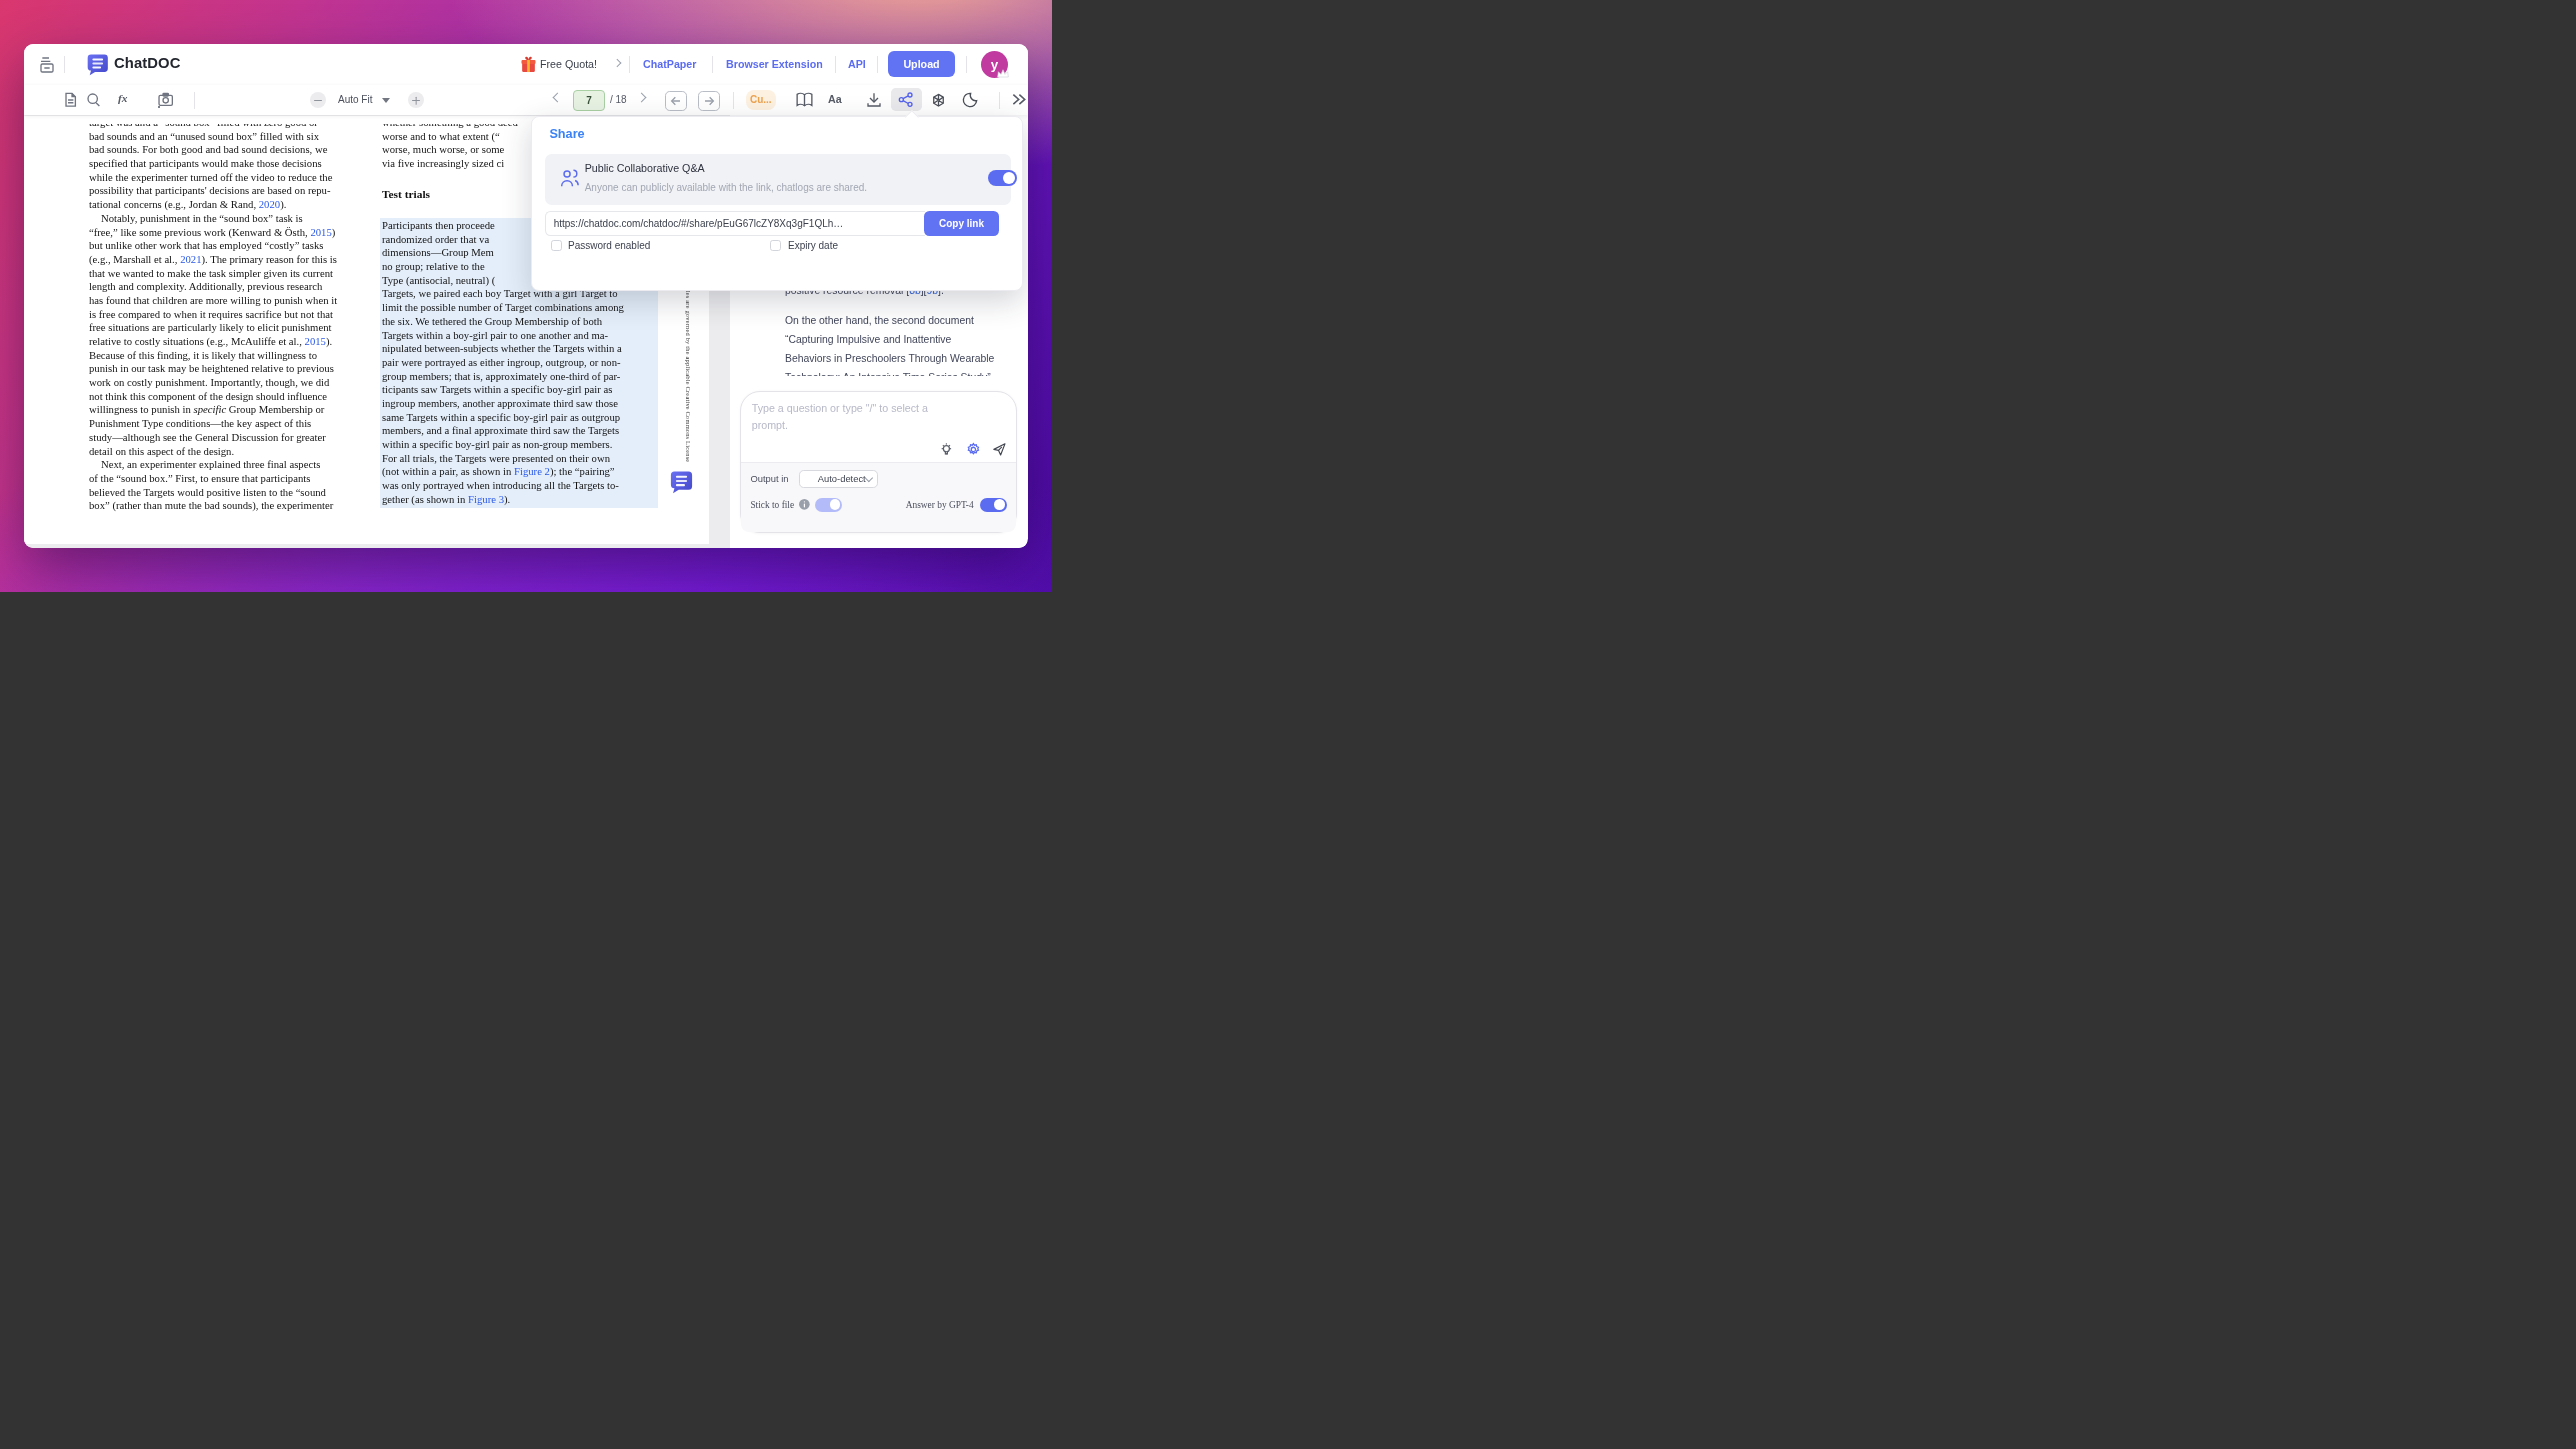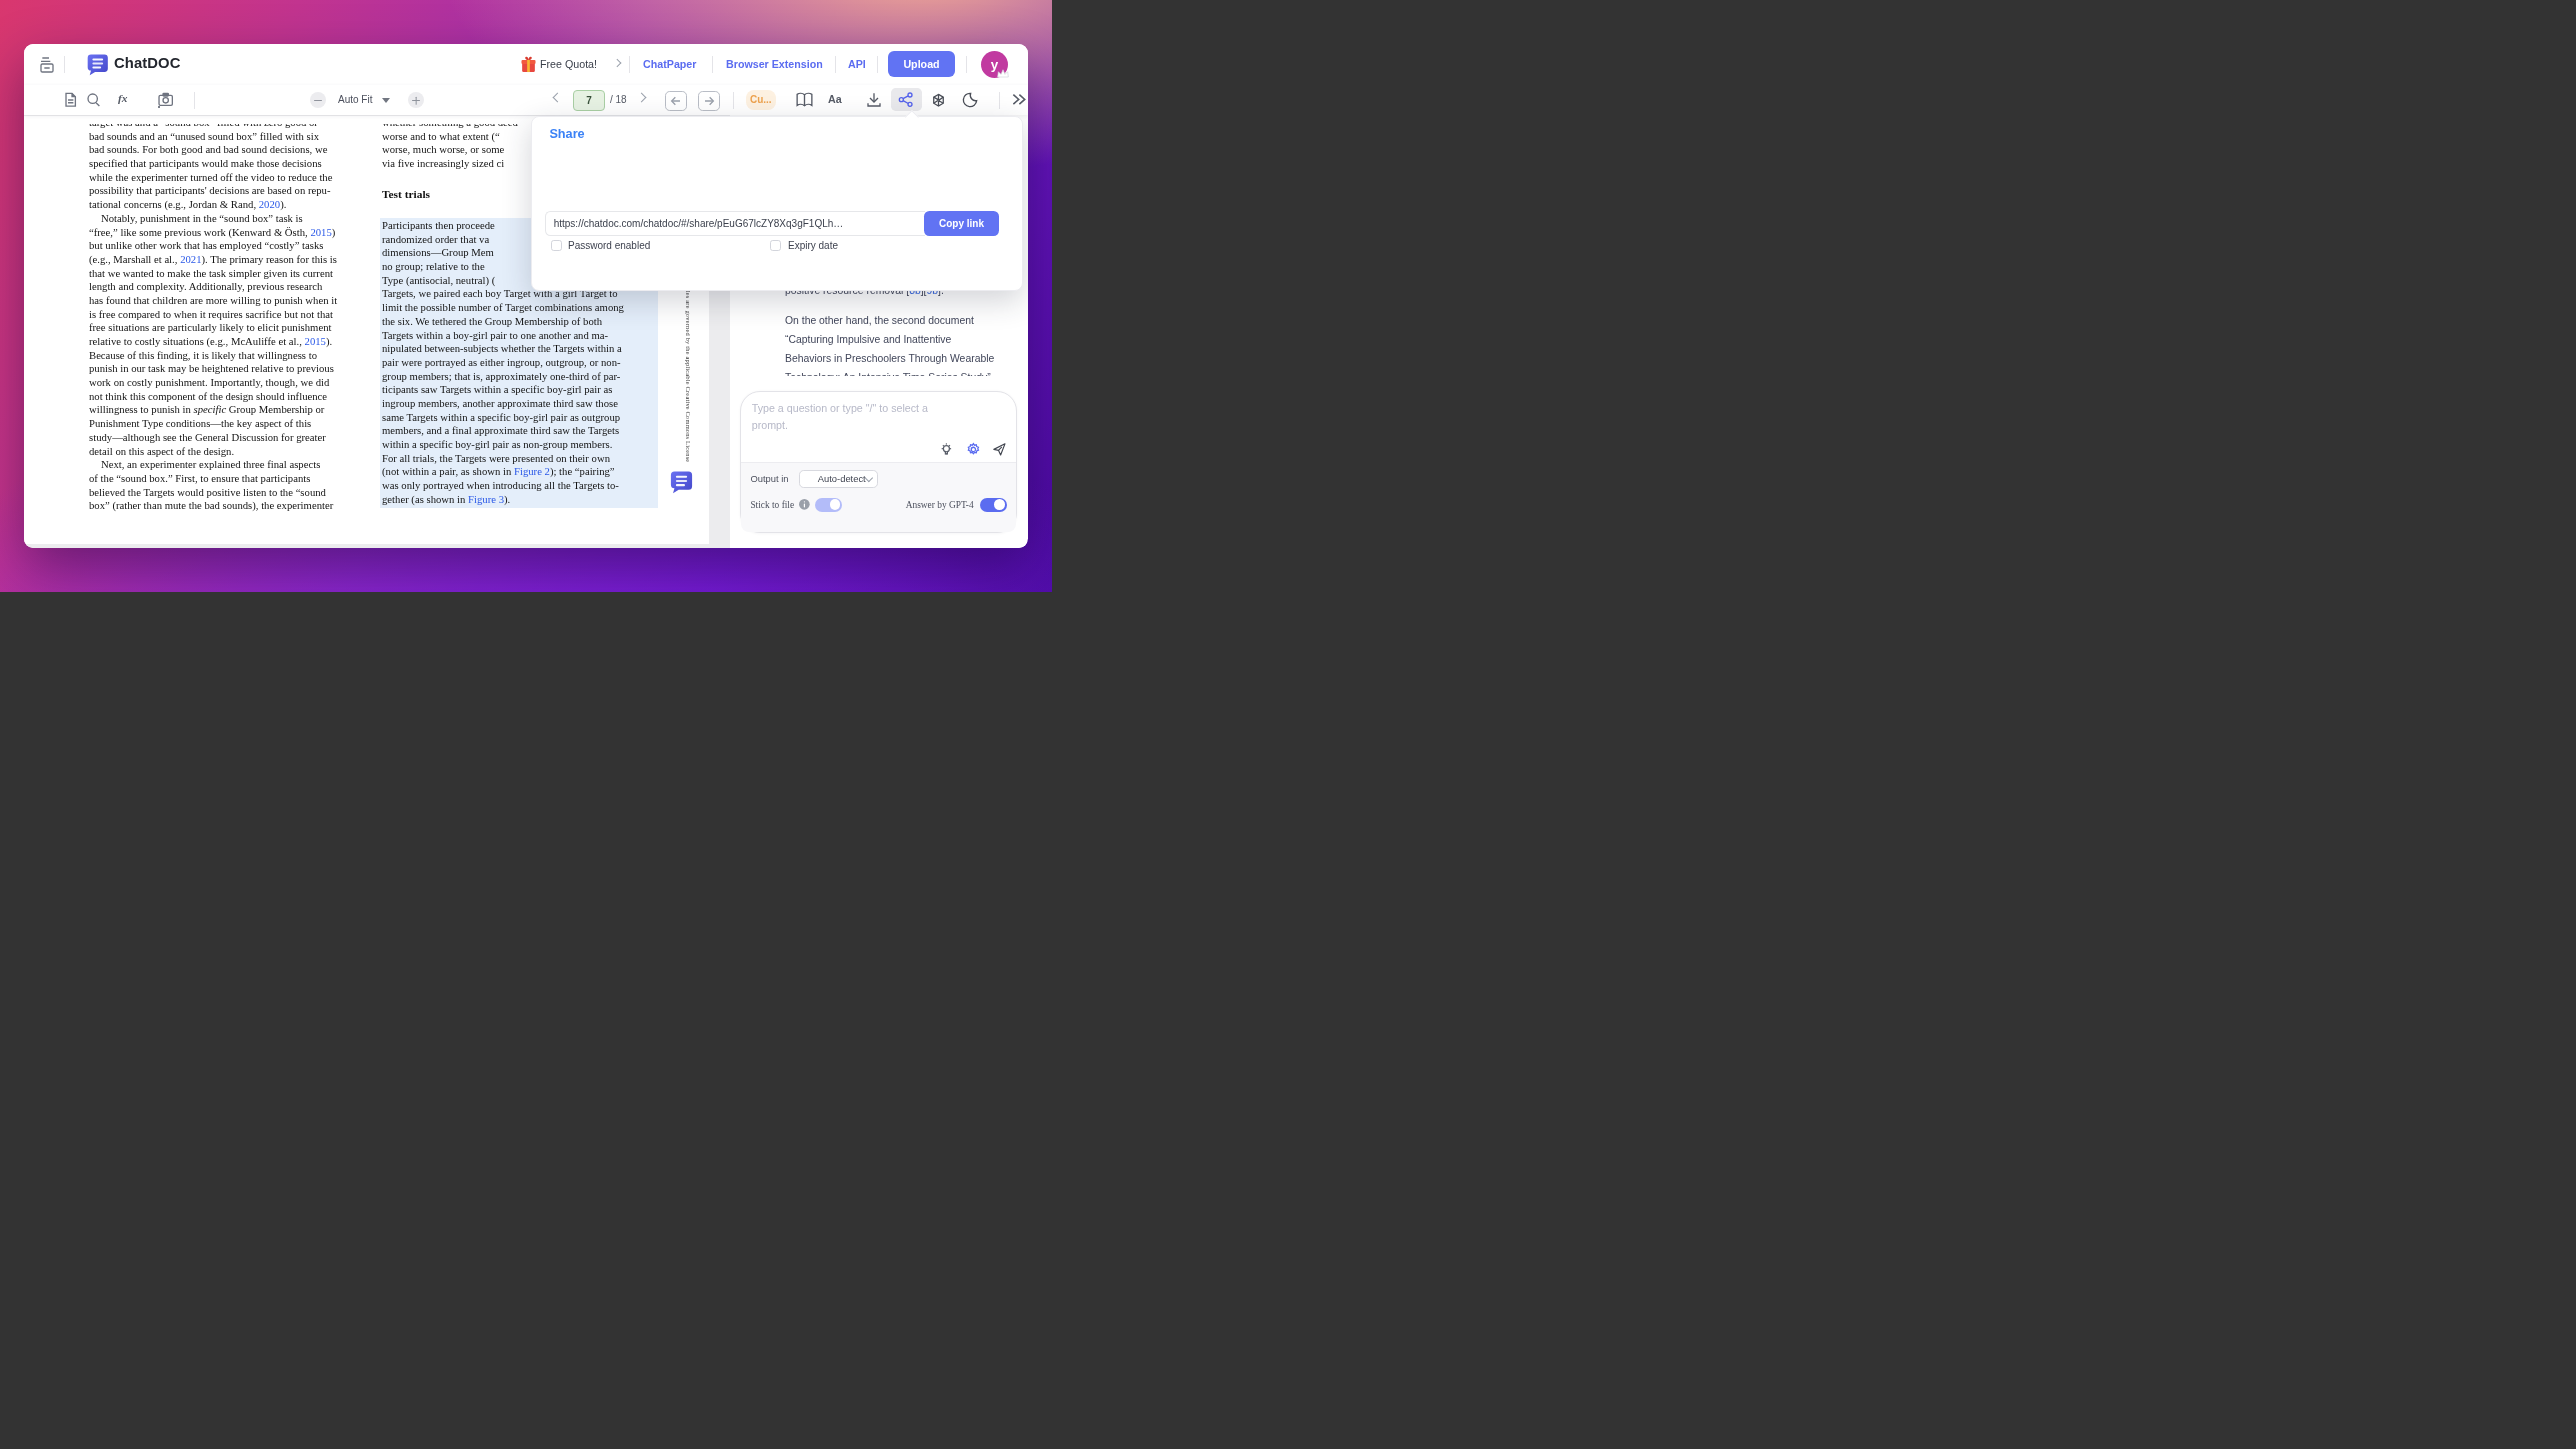--- a/index.html
+++ b/index.html
@@ -429,20 +429,35 @@
                     <i></i>
                   </span>
               </div>
             </div>
           </div>
         </div>
 
         <div class="popover">
           <div class="pop-arrow"></div>
           <div class="pop-title">Share</div>
+          <div class="pop-card">
+            <span class="pc-people">
+              <svg width="21.5" height="21.5" viewBox="0 0 32 32" fill="none" stroke="#5b6cf0" stroke-width="2.2">
+                <circle cx="12" cy="9" r="4.5"></circle>
+                <path d="M4 27 c0-5 3.5-8 8-8 s8 3 8 8"></path>
+                <path d="M21.5 3.5 a5 5 0 0 1 0 10"></path>
+                <path d="M24 18.5 c3 1 4.5 3.5 4.5 7"></path>
+              </svg>
+            </span>
+            <div class="pc-title">Public Collaborative Q&amp;A</div>
+            <div class="pc-desc">Anyone can publicly available with the link, chatlogs are shared.</div>
+            <span class="pop-toggle">
+                <i></i>
+              </span>
+          </div>
           <div class="link-input">https://chatdoc.com/chatdoc/#/share/pEuG67lcZY8Xq3gF1QLh…</div>
           <div class="copy-btn">Copy link</div>
           <span class="cbx" style="left:19px;"></span>
           <span class="cbx-label" style="left:36px;">Password enabled</span>
           <span class="cbx" style="left:238px;"></span>
           <span class="cbx-label" style="left:256px;">Expiry date</span>
         </div>
       </div>
 
     </div>

